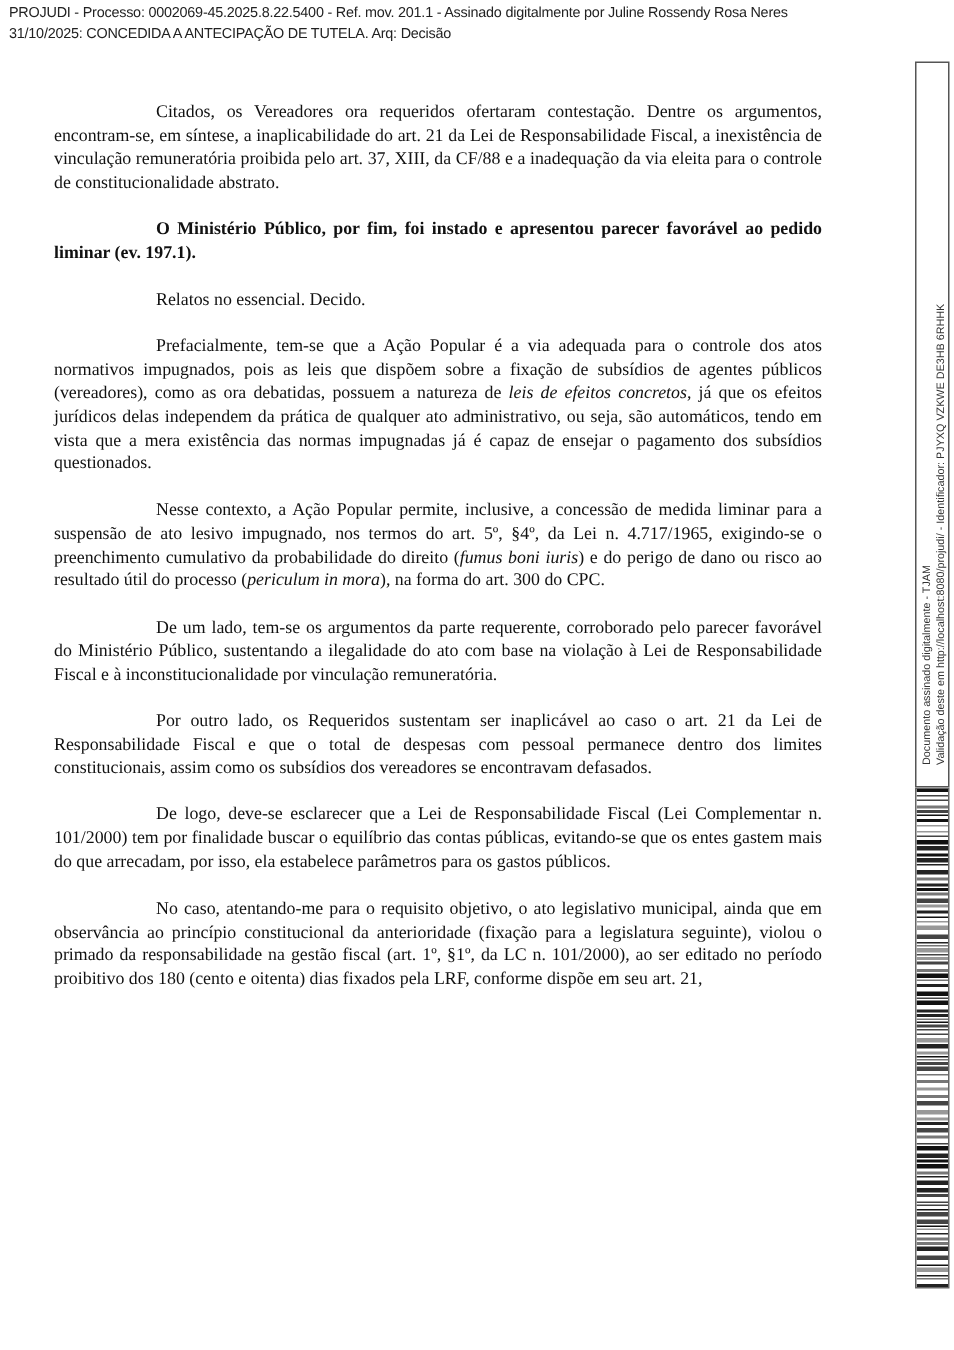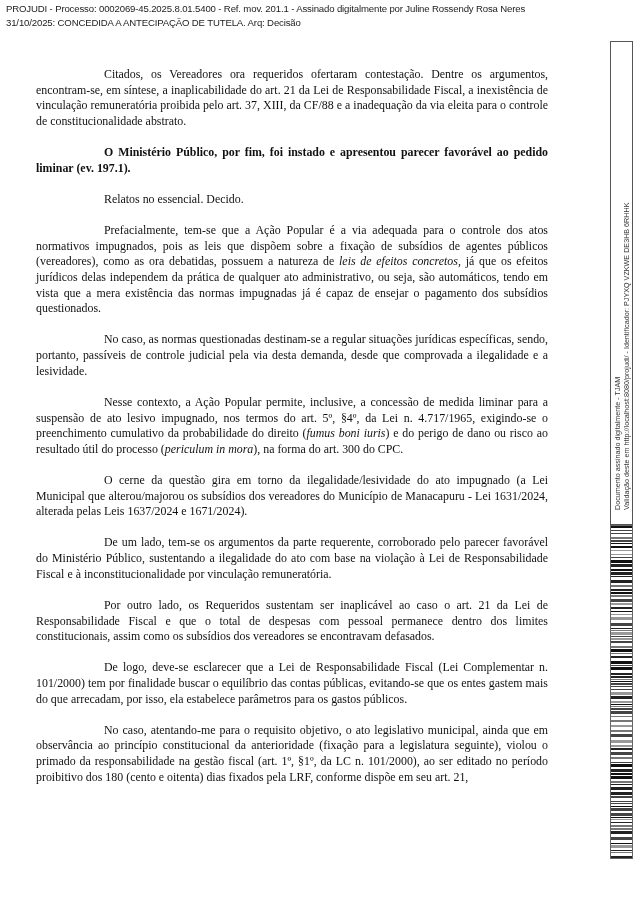--- a/index.html
+++ b/index.html
@@ -36,32 +36,30 @@
   .barcode {
     position: absolute; left: 610px; top: 525px; width: 23px; height: 334px;
     border: 1px solid #666; box-sizing: border-box; overflow: hidden; background: #fff;
   }
   .barcode .bar { position: absolute; left: 0; right: 0; }
 </style>
 </head>
 <body>
 
 <div class="header">
-  <div>PROJUDI - Processo: 0002069-45.2025.8.01.5400 - Ref. mov. 201.1 - Assinado digitalmente por Juline Rossendy Rosa Neres</div>
+  <div>PROJUDI - Processo: 0002069-45.2025.8.22.5400 - Ref. mov. 201.1 - Assinado digitalmente por Juline Rossendy Rosa Neres</div>
   <div>31/10/2025: CONCEDIDA A ANTECIPAÇÃO DE TUTELA. Arq: Decisão</div>
 </div>
 
 <div class="page">
   <p class="indent">Citados, os Vereadores ora requeridos ofertaram contestação. Dentre os argumentos, encontram-se, em síntese, a inaplicabilidade do art. 21 da Lei de Responsabilidade Fiscal, a inexistência de vinculação remuneratória proibida pelo art. 37, XIII, da CF/88 e a inadequação da via eleita para o controle de constitucionalidade abstrato.</p>
   <p class="indent"><b>O Ministério Público, por fim, foi instado e apresentou parecer favorável ao pedido liminar (ev. 197.1).</b></p>
   <p class="indent">Relatos no essencial. Decido.</p>
   <p class="indent"><span>Prefacialmente, tem-se que a Ação Popular é a via adequada para o controle dos atos normativos impugnados, pois as leis que dispõem sobre a fixação de subsídios de agentes públicos (vereadores), como as ora debatidas, possuem a natureza de </span><i>leis de efeitos concretos</i><span>, já que os efeitos jurídicos delas independem da prática de qualquer ato administrativo, ou seja, são automáticos, tendo em vista que a mera existência das normas impugnadas já é capaz de ensejar o pagamento dos subsídios questionados.</span></p>
-  <p class="indent">No caso, as normas questionadas destinam-se a regular situações jurídicas específicas, sendo, portanto, passíveis de controle judicial pela via desta demanda, desde que comprovada a ilegalidade e a lesividade.</p>
   <p class="indent"><span>Nesse contexto, a Ação Popular permite, inclusive, a concessão de medida liminar para a suspensão de ato lesivo impugnado, nos termos do art. 5º, §4º, da Lei n. 4.717/1965, exigindo-se o preenchimento cumulativo da probabilidade do direito (</span><i>fumus boni iuris</i><span>) e do perigo de dano ou risco ao resultado útil do processo (</span><i>periculum in mora</i><span>), na forma do art. 300 do CPC.</span></p>
-  <p class="indent">O cerne da questão gira em torno da ilegalidade/lesividade do ato impugnado (a Lei Municipal que alterou/majorou os subsídios dos vereadores do Município de Manacapuru - Lei 1631/2024, alterada pelas Leis 1637/2024 e 1671/2024).</p>
   <p class="indent">De um lado, tem-se os argumentos da parte requerente, corroborado pelo parecer favorável do Ministério Público, sustentando a ilegalidade do ato com base na violação à Lei de Responsabilidade Fiscal e à inconstitucionalidade por vinculação remuneratória.</p>
   <p class="indent">Por outro lado, os Requeridos sustentam ser inaplicável ao caso o art. 21 da Lei de Responsabilidade Fiscal e que o total de despesas com pessoal permanece dentro dos limites constitucionais, assim como os subsídios dos vereadores se encontravam defasados.</p>
   <p class="indent">De logo, deve-se esclarecer que a Lei de Responsabilidade Fiscal (Lei Complementar n. 101/2000) tem por finalidade buscar o equilíbrio das contas públicas, evitando-se que os entes gastem mais do que arrecadam, por isso, ela estabelece parâmetros para os gastos públicos.</p>
   <p class="indent"><span>No caso, atentando-me para o requisito objetivo, o ato legislativo municipal, ainda que em observância ao princípio constitucional da anterioridade (fixação para a legislatura seguinte), violou o primado da responsabilidade na gestão fiscal (art. 1º, §1º, da LC n. 101/2000), ao ser editado no período proibitivo dos 180 (cento e oitenta) dias fixados pela LRF, conforme dispõe em seu art. 21, </span></p>
 </div>
 
 <div class="stamp-box">
   <div class="stamp-text">
     <div>Documento assinado digitalmente - TJAM</div>
     <div>Validação deste em http://localhost:8080/projudi/ - Identificador: PJYXQ VZKWE DE3HB 6RHHK</div>

